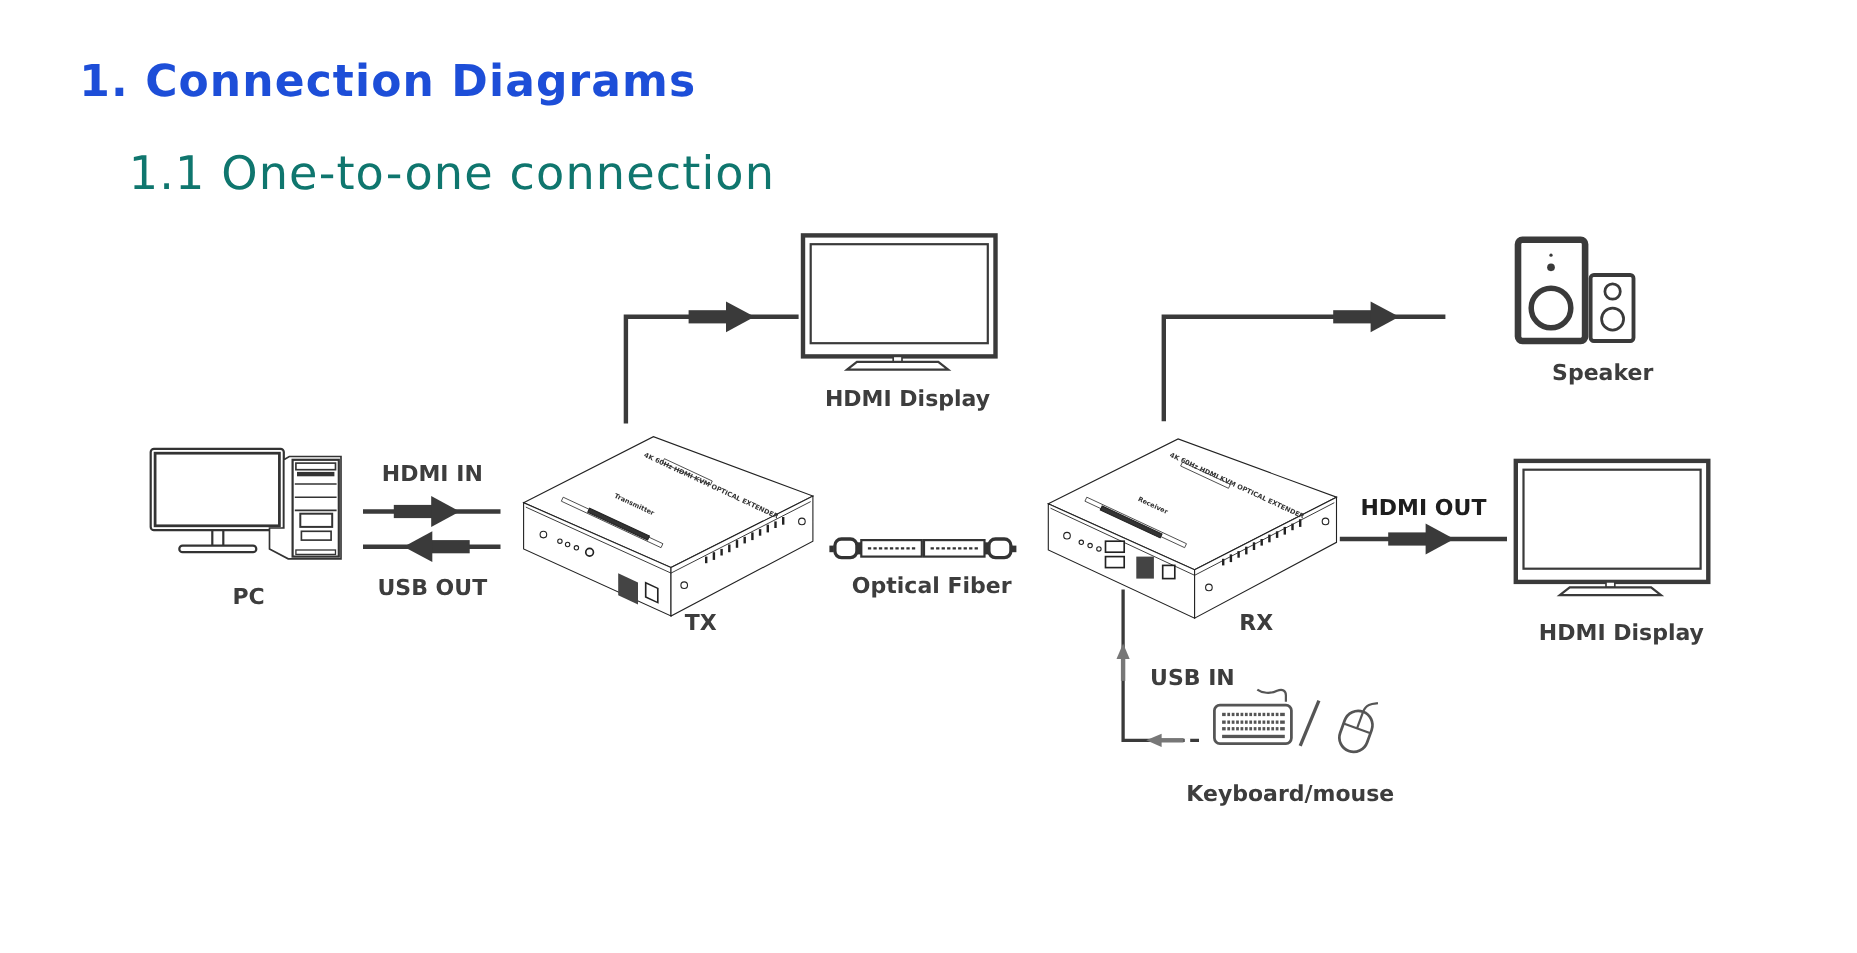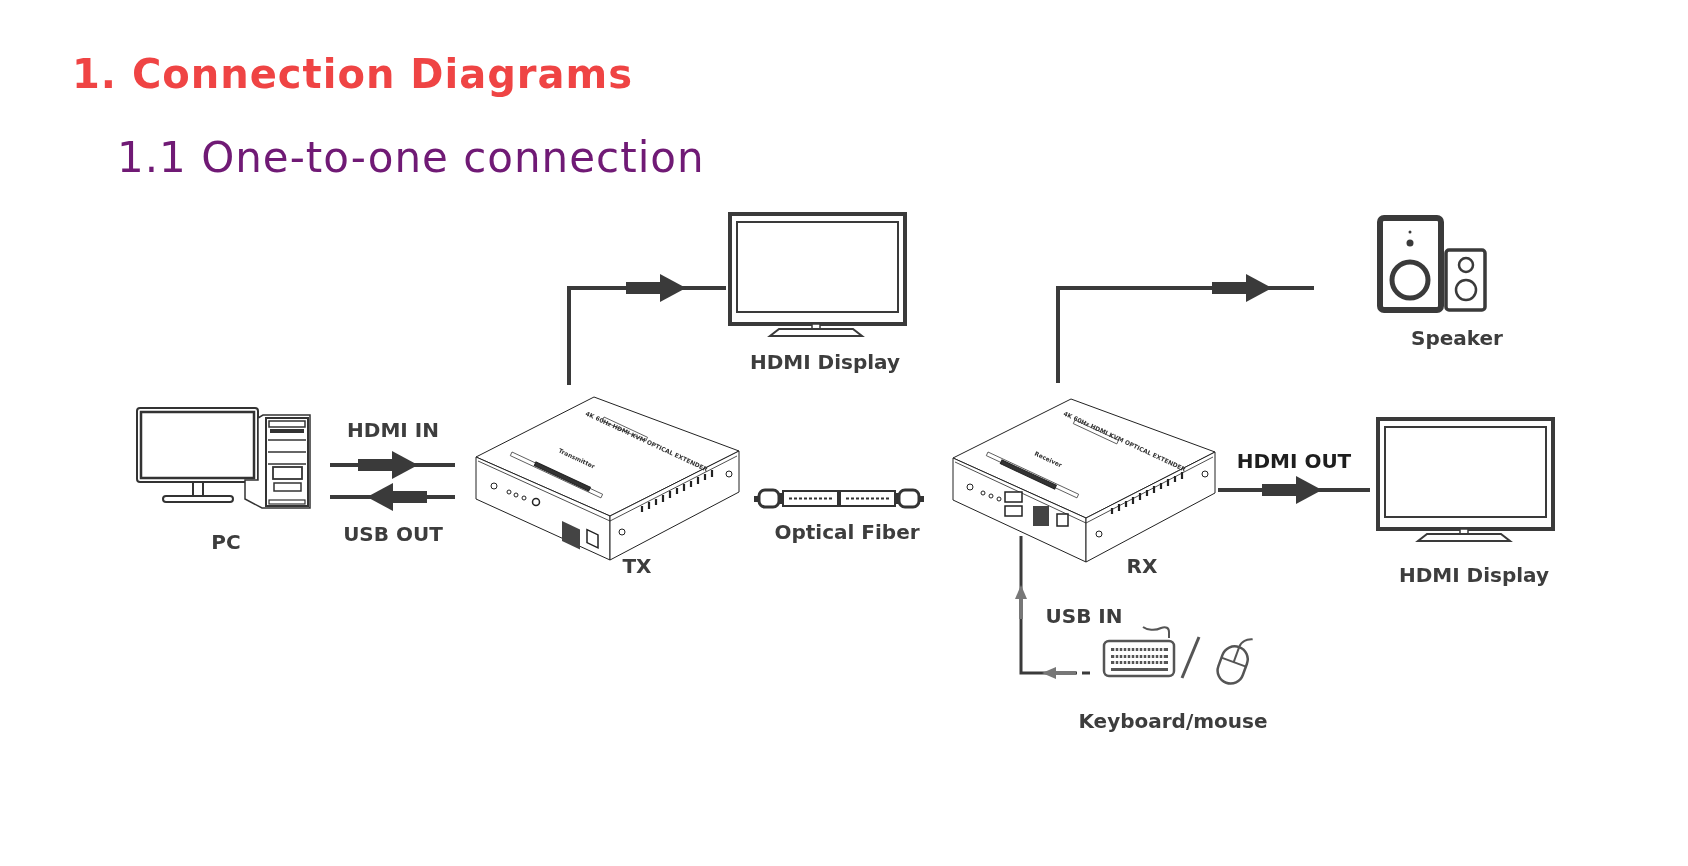--- a/index.html
+++ b/index.html
@@ -1,18 +1,18 @@
 <!DOCTYPE html>
 <html><head>
 <meta charset="utf-8">
 <style>
   html, body { margin: 0; padding: 0; background: #ffffff; }
   body { width: 1688px; height: 866px; position: relative; overflow: hidden; font-family: "DejaVu Sans", sans-serif; }
-  .h1 { position: absolute; left: 72px; top: 51px; font-family: "DejaVu Sans", sans-serif; font-weight: bold; font-size: 40px; color: #ef4444; letter-spacing: 1px; white-space: nowrap; }
-  .h2 { position: absolute; left: 117px; top: 133px; font-family: "DejaVu Sans", sans-serif; font-weight: normal; font-size: 42px; color: #701a75; letter-spacing: 1px; white-space: nowrap; }
+  .h1 { position: absolute; left: 72px; top: 51px; font-family: "DejaVu Sans", sans-serif; font-weight: bold; font-size: 40px; color: #1d4ed8; letter-spacing: 1px; white-space: nowrap; }
+  .h2 { position: absolute; left: 117px; top: 133px; font-family: "DejaVu Sans", sans-serif; font-weight: normal; font-size: 42px; color: #0f766e; letter-spacing: 1px; white-space: nowrap; }
   svg#diagram { position: absolute; left: 0; top: 0; }
   .lbl { font-family: "DejaVu Sans", sans-serif; font-weight: bold; fill: #3d3d3d; font-size: 20px; }
   .lbl-dark { fill: #1e1e1e; }
   .dev-text { font-family: "DejaVu Sans", sans-serif; font-size: 6px; fill: #333; font-weight: bold; }
 </style>
 </head>
 <body>
 
 <div class="h1">1. Connection Diagrams</div>
 <div class="h2">1.1 One-to-one connection</div>

